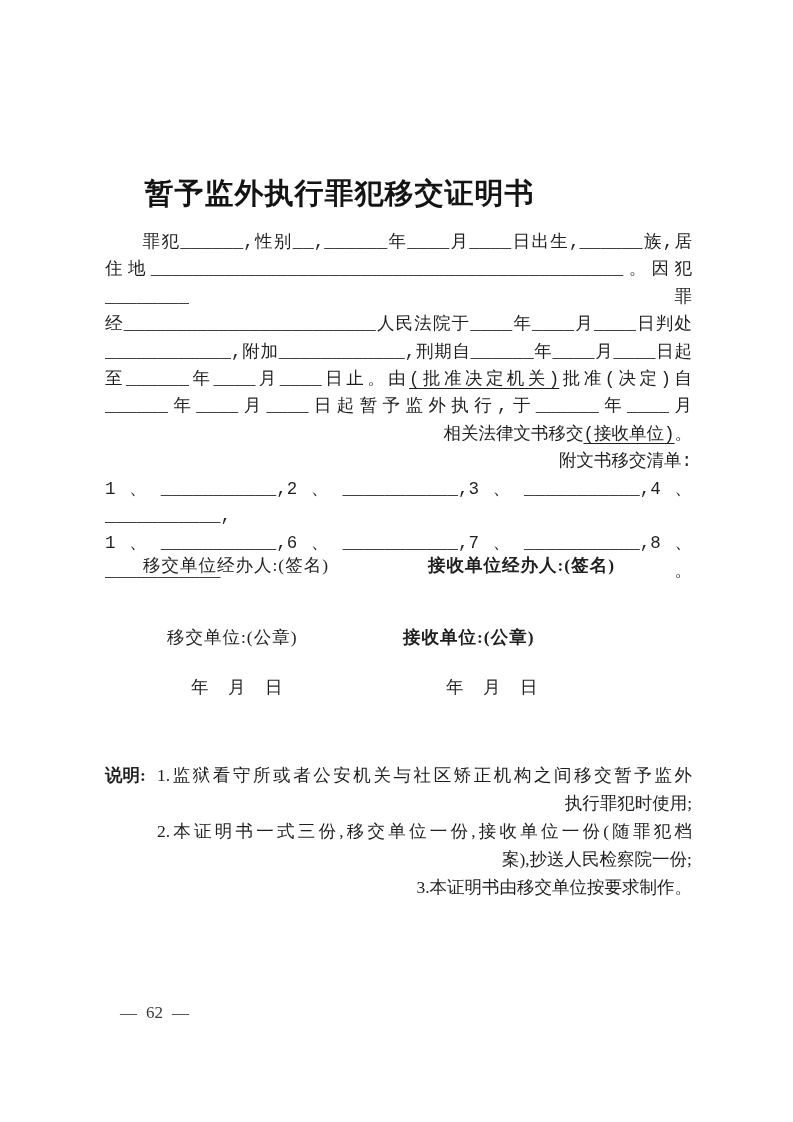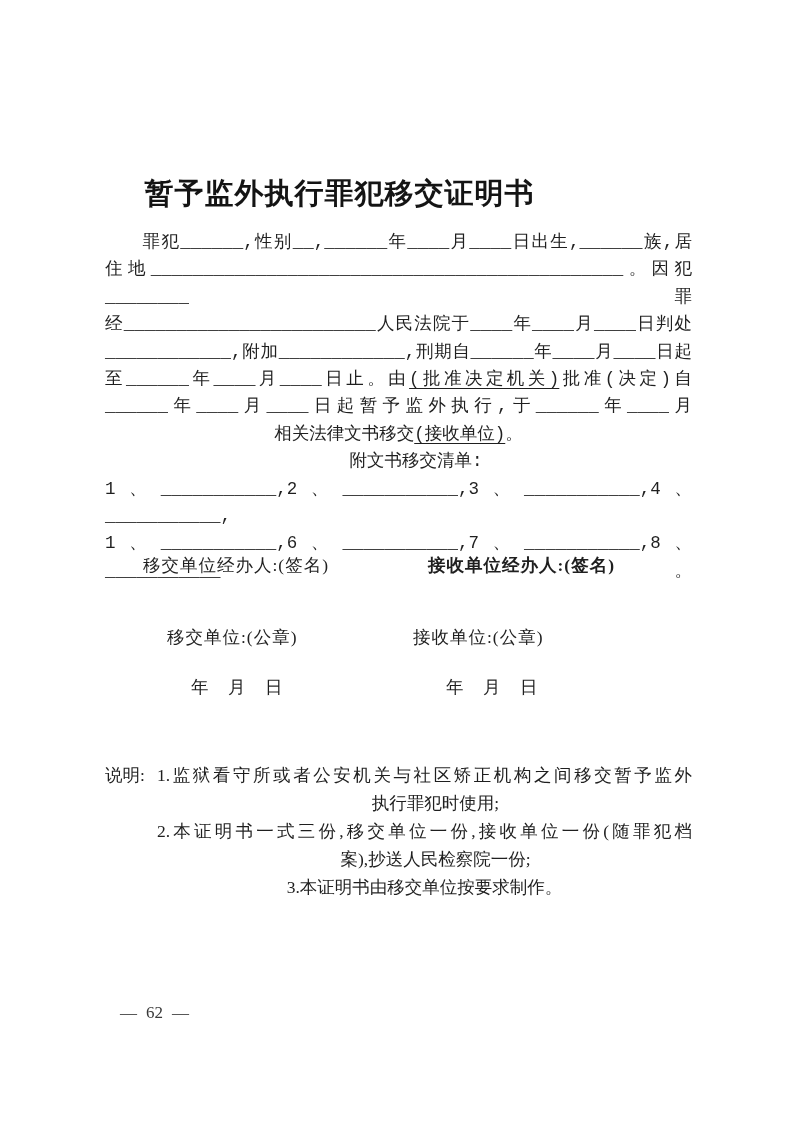--- a/index.html
+++ b/index.html
@@ -11,33 +11,33 @@
   }
   .doc-title {
     position:absolute; top:174px; left:0; width:679px;
     text-align:center; font-size:29px; font-weight:700; letter-spacing:1px;
     color:#141414;
   }
   .form-body {
     position:absolute; top:229px; left:105px; width:587px;
     font-size:17.5px; line-height:27.4px;font-family:Liberation Mono, monospace;
   }
-  .tline { text-align:center; }
+  .tline { text-align:right; }
   .tline.just { text-align:justify; text-align-last:justify; }
   .ul { text-decoration:underline; text-underline-offset:4px; }
   .sig-row { position:absolute; left:105px; width:587px; font-size:17.5px; letter-spacing:1px; }
   .sig-row span { position:absolute; white-space:pre; top:0; }
   .sig-r1 { top:553px; } .sig-r1 .l { left:38px; } .sig-r1 .r { left:323px;font-weight:bold; }
-  .sig-r2 { top:625px; } .sig-r2 .l { left:62px; } .sig-r2 .r { left:308px; }
+  .sig-r2 { top:625px; } .sig-r2 .l { left:62px; } .sig-r2 .r { left:298px;font-weight:bold; }
   .sig-r3 { top:675px; } .sig-r3 .l { left:86px; } .sig-r3 .r { left:341px; }
   .notes {
     position:absolute; top:761px; left:105px; width:587px;
     font-size:17.5px; line-height:28px; display:flex;
   }
-  .notes-label { font-weight:400; width:52px; flex:none; }
+  .notes-label { font-weight:700; width:52px; flex:none; }
   .notes-lines { width:535px; }
   .notes-lines .cont { padding-left:22px; }
   .page-footer {
     position:absolute; top:1003px; left:120px; font-size:17px; color:#3a3a3a;
     display:flex; align-items:center; gap:9px; letter-spacing:0;
   }
 </style>
 </head>
 <body>
 

